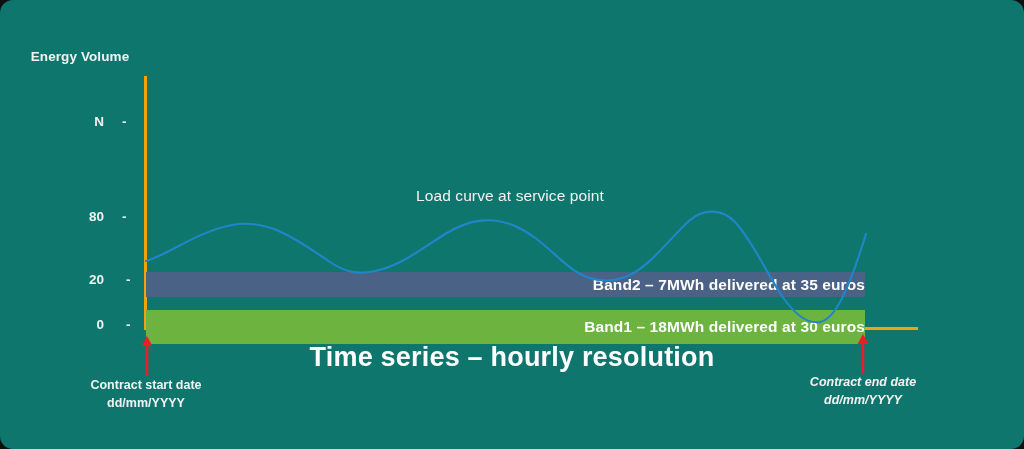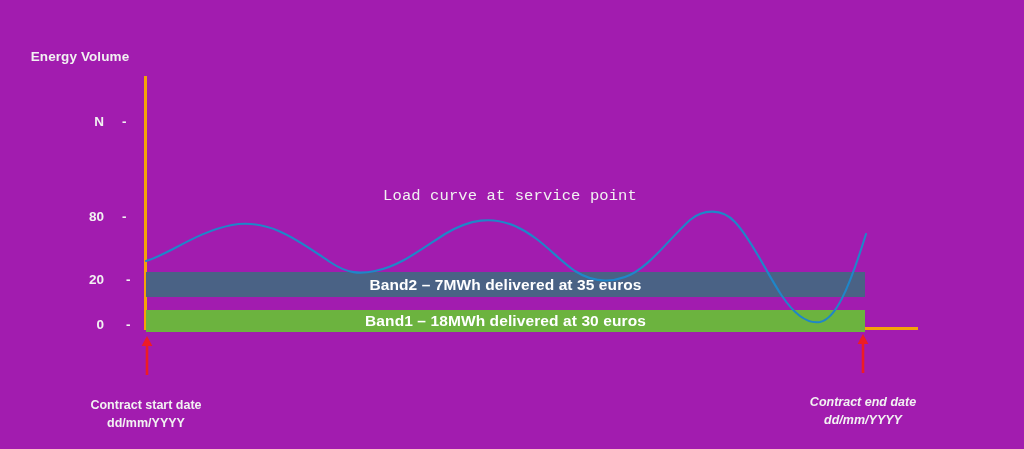--- a/index.html
+++ b/index.html
@@ -7,22 +7,23 @@
     padding: 0;
     background: #0d0f11;
   }
   body {
     font-family: "Liberation Sans", sans-serif;
   }
   #slide {
     position: relative;
     width: 1024px;
     height: 449px;
-    background: #a21caf;
+    background: #0f766e;
     overflow: hidden;
+    border-radius: 13px;
   }
   .axis-title {
     position: absolute;
     left: 10px;
     top: 48px;
     width: 140px;
     text-align: center;
     color: #f2f2f2;
     font-size: 13.5px;
     font-weight: bold;
@@ -58,75 +59,73 @@
     width: 774px;
     height: 3px;
     background: #f5a209;
   }
   .band {
     position: absolute;
     left: 146px;
     width: 719px;
     display: flex;
     align-items: center;
-    justify-content: center;
+    justify-content: flex-end;
     color: #ffffff;
     font-size: 15.5px;
     font-weight: bold;
     letter-spacing: 0.1px;
   }
   .band-2 {
     top: 272px;
     height: 25px;
     background: #4a6285;
   }
   .band-1 {
     top: 310px;
-    height: 22px;
+    height: 34px;
     background: #6cb33f;
   }
   .curve-layer {
     position: absolute;
     left: 0;
     top: 0;
     width: 1024px;
     height: 449px;
     pointer-events: none;
   }
   .curve-label {
     position: absolute;
     left: 330px;
     top: 187px;
     width: 360px;
     text-align: center;
     color: #f2f2f2;
     font-size: 15.5px;
     letter-spacing: 0.1px;
-    font-family: Liberation Mono, monospace;
   }
   .main-title {
     position: absolute;
     left: 212px;
     top: 342px;
     width: 600px;
     text-align: center;
     color: #ffffff;
     font-size: 27px;
     font-weight: bold;
     letter-spacing: 0.2px;
   }
   .annotation {
     position: absolute;
     width: 220px;
     text-align: center;
     color: #f2f2f2;
     font-size: 12.5px;
     font-weight: bold;
     line-height: 1.4;
-    margin-top: 20px;
   }
   .annotation-start { left: 36px; top: 377px; }
   .annotation-end   { left: 753px; top: 374px; font-style: italic; }
   .arrow {
     position: absolute;
     width: 14px;
     height: 40px;
   }
   .arrow-start { left: 140px; top: 335px; }
   .arrow-end   { left: 856px; top: 333px; }
@@ -174,20 +173,21 @@
              C 592 282, 608 283, 625 277
              C 648 269, 668 240, 690 220
              C 703 209, 722 208, 735 222
              C 752 240, 766 272, 782 296
              C 795 315, 808 324, 820 322
              C 835 319, 848 292, 866 234" fill="none" stroke="#1f86c9" stroke-width="2.1" stroke-linecap="round"></path>
   </svg>
 
   <div class="curve-label">Load curve at service point</div>
 
+  <div class="main-title">Time series – hourly resolution</div>
 
   <svg class="arrow arrow-start" viewBox="0 0 14 40" xmlns="http://www.w3.org/2000/svg">
     <line x1="7" y1="40" x2="7" y2="9" stroke="#ee1c25" stroke-width="2.6"></line>
     <polygon points="7,1 1.6,11 12.4,11" fill="#ee1c25"></polygon>
   </svg>
 
   <svg class="arrow arrow-end" viewBox="0 0 14 40" xmlns="http://www.w3.org/2000/svg">
     <line x1="7" y1="40" x2="7" y2="9" stroke="#ee1c25" stroke-width="2.6"></line>
     <polygon points="7,1 1.6,11 12.4,11" fill="#ee1c25"></polygon>
   </svg>

